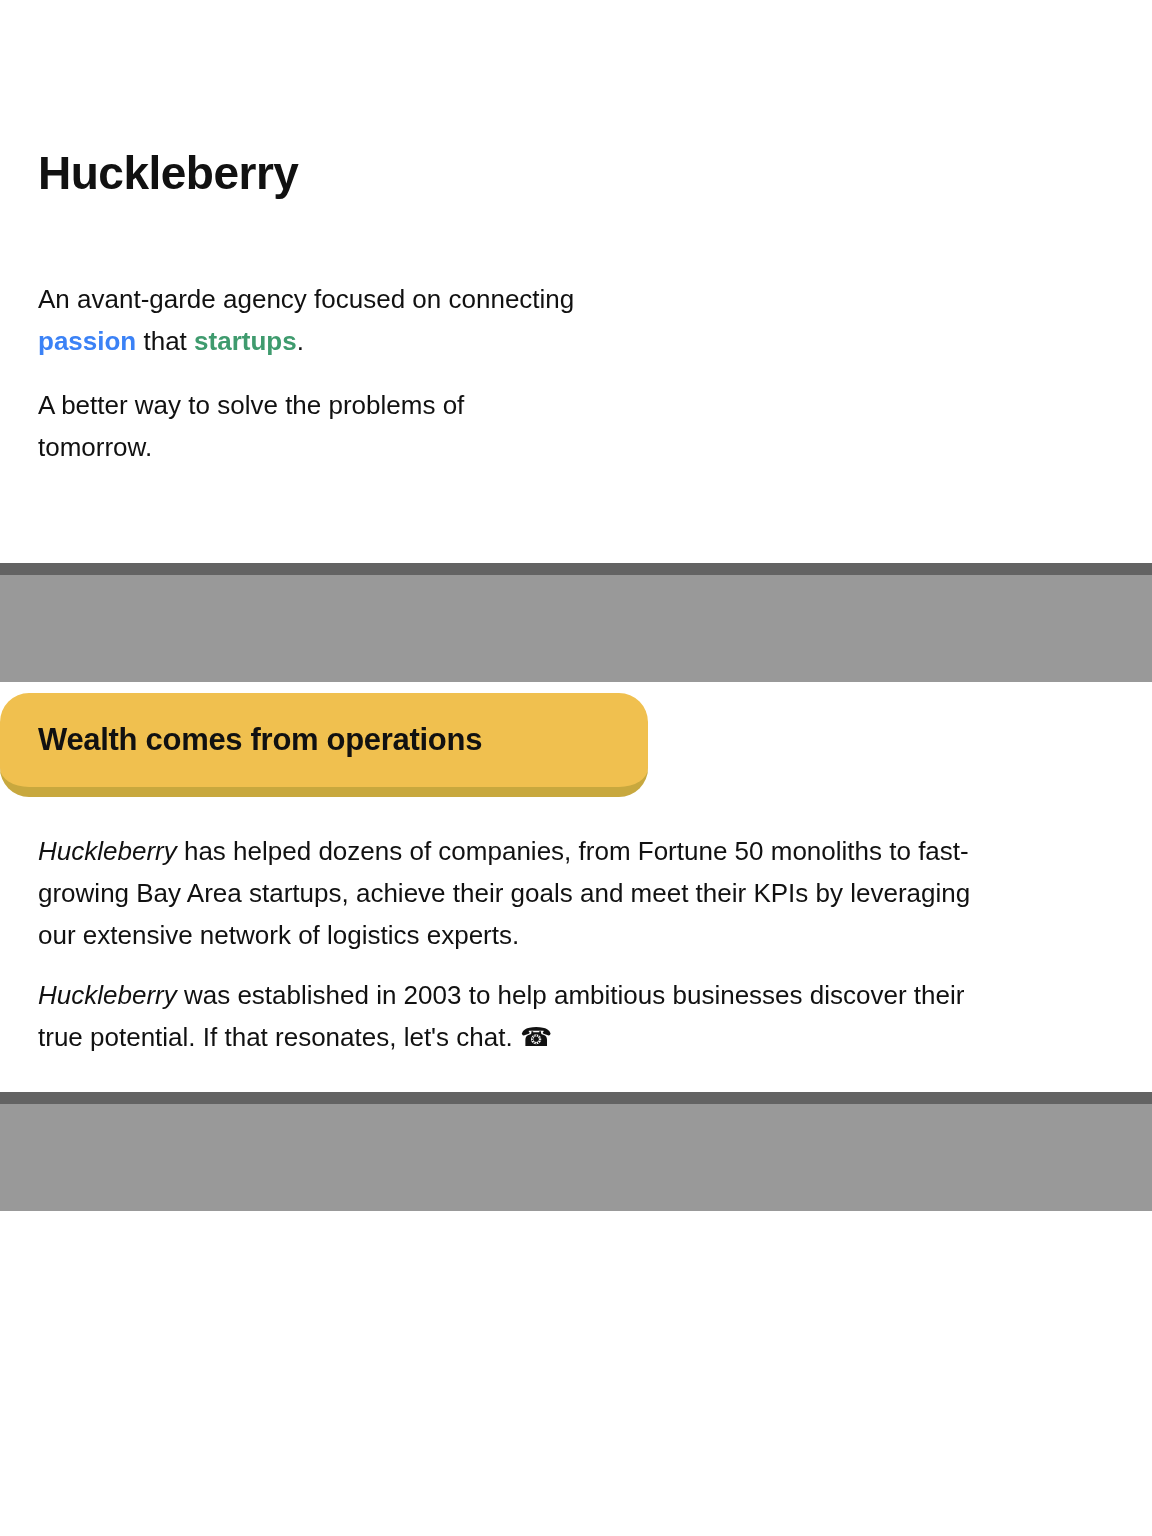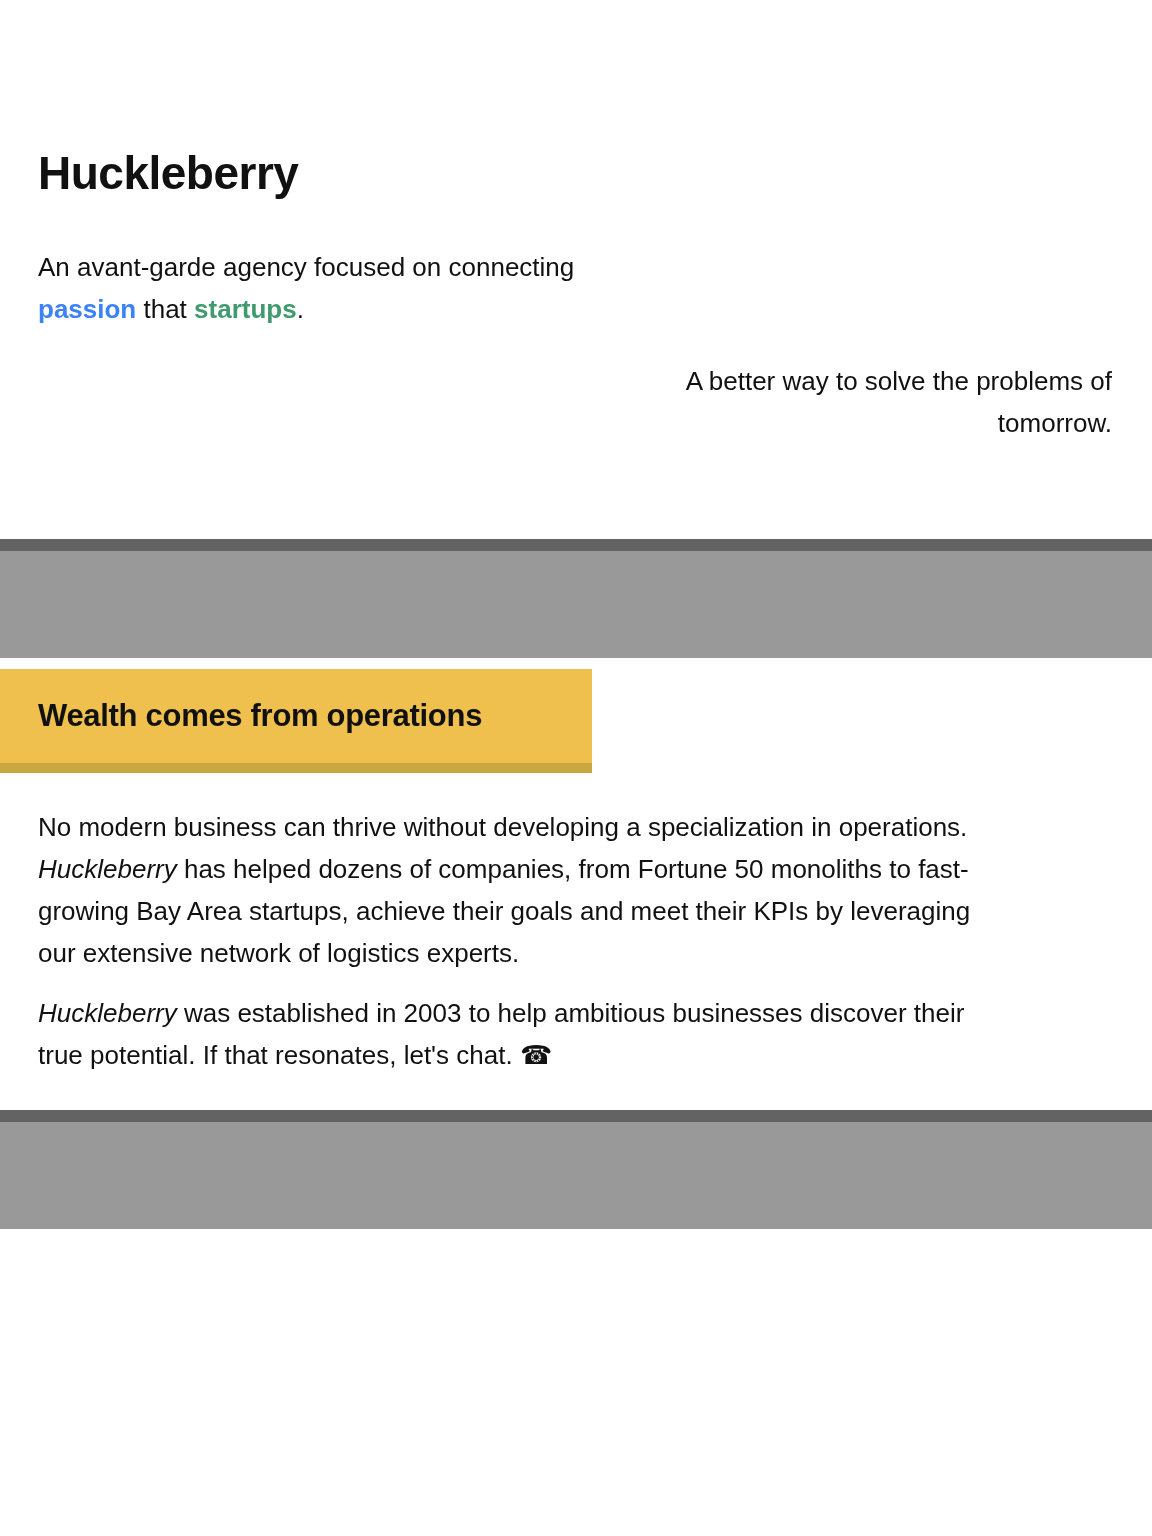--- a/index.html
+++ b/index.html
@@ -21,36 +21,37 @@
     letter-spacing: -0.5px;
     color: #111111;
   }
   .para {
     white-space: pre-line;
     font-size: 26px;
     line-height: 42px;
     margin: 0 40px 0 38px;
     color: #111111;
   }
-  .intro-para   { margin-top: 50px; }
-  .tagline-para { margin-top: 30px; text-align: right; }
+  .intro-para   { margin-top: 82px; }
+  .tagline-para { margin-top: 22px; }
   .gray-band {
     height: 107px;
     background: #999999;
     border-top: 12px solid #636363;
   }
   .gray-band-1 { margin-top: 95px; }
   .gray-band-2 { margin-top: 34px; }
   .section-banner {
     margin-top: 11px;
-    width: 592px;
+    width: 648px;
     box-sizing: border-box;
     background: #f0c04f;
     border-bottom: 10px solid #c8a83e;
     padding: 26px 27px 26px 38px;
+    border-radius: 29px;
   }
   .section-banner h2 {
     margin: 0;
     font-size: 31px;
     line-height: 42px;
     font-weight: 700;
     color: #111111;
     letter-spacing: -0.3px;
   }
   .body-para-1 { margin-top: 33px; }
@@ -66,21 +67,20 @@
 
 <p class="para tagline-para">A better way to solve the problems of
 tomorrow.</p>
 
 <div class="gray-band gray-band-1"></div>
 
 <div class="section-banner">
   <h2>Wealth comes from operations</h2>
 </div>
 
-<p class="para body-para-1"><span>No modern business can thrive without developing a specialization in operations.
-</span><span style="font-style: italic;">Huckleberry</span><span> has helped dozens of companies, from Fortune 50 monoliths to fast-
+<p class="para body-para-1"><span style="font-style: italic;">Huckleberry</span><span> has helped dozens of companies, from Fortune 50 monoliths to fast-
 growing Bay Area startups, achieve their goals and meet their KPIs by leveraging
 our extensive network of logistics experts.</span></p>
 
 <p class="para body-para-2"><span style="font-style: italic;">Huckleberry</span><span> was established in 2003 to help ambitious businesses discover their
 true potential. If that resonates, let's chat. </span><span>☎</span></p>
 
 <div class="gray-band gray-band-2"></div>
 
 </body></html>

